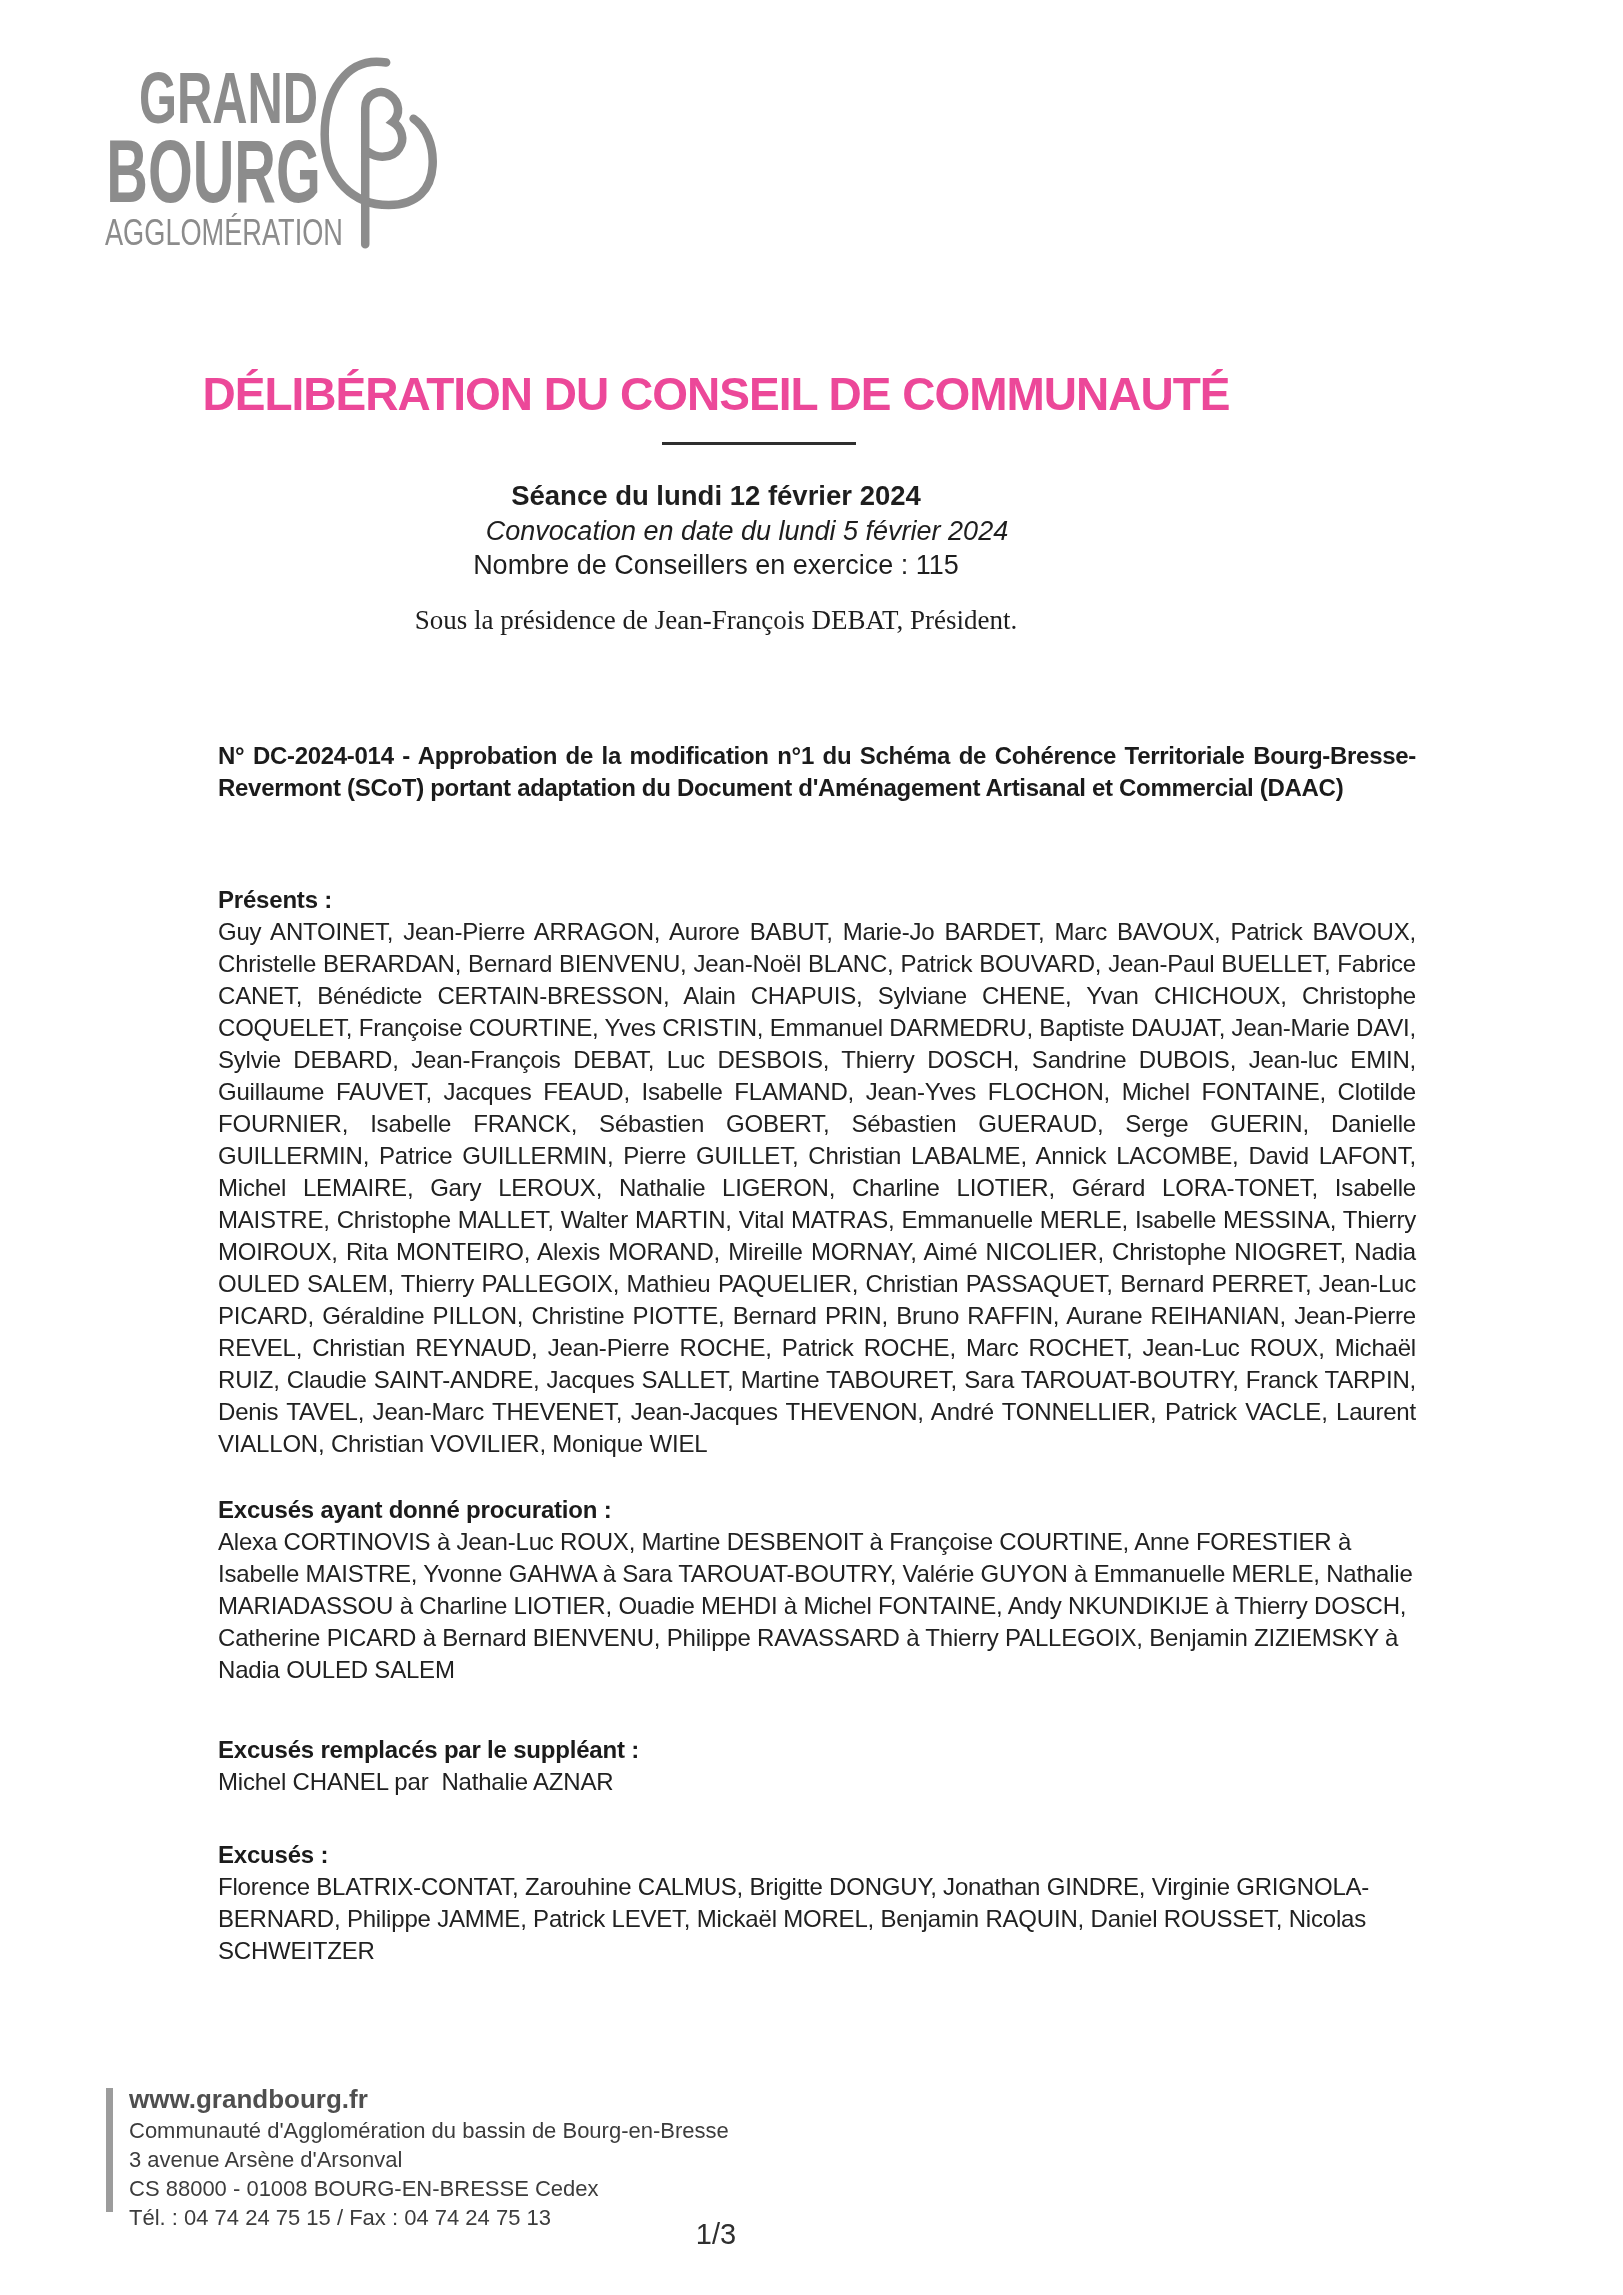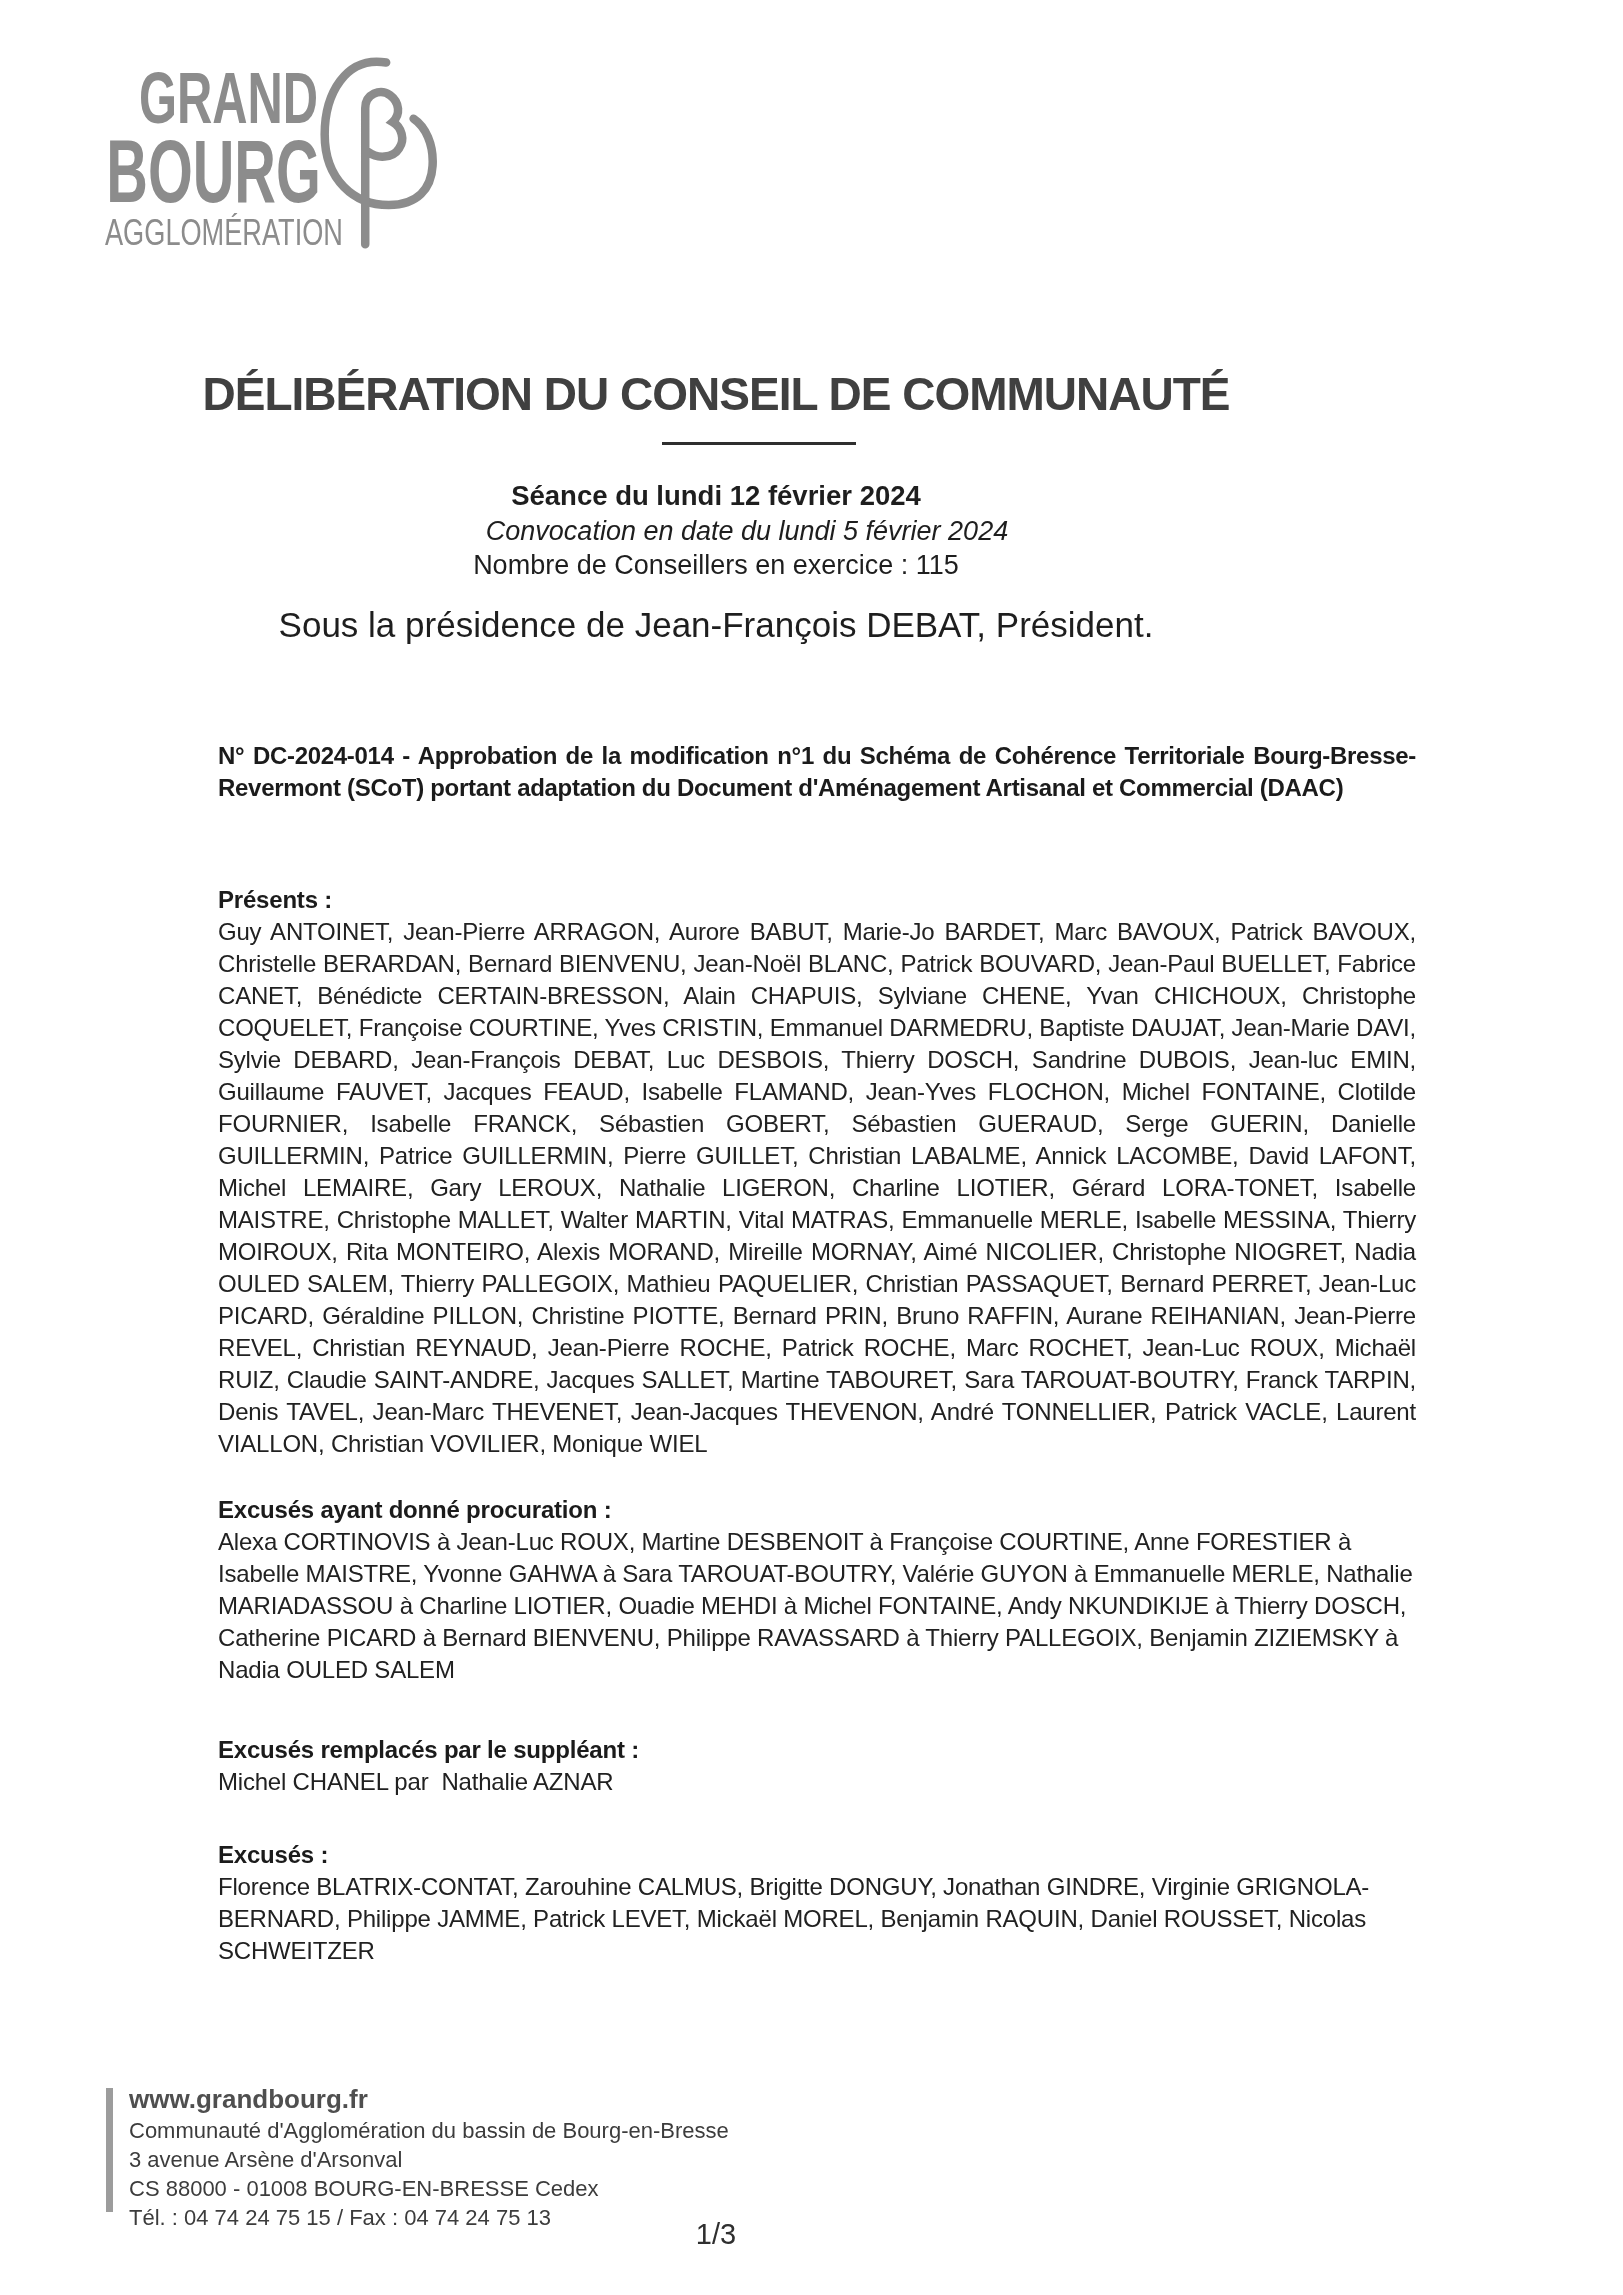--- a/index.html
+++ b/index.html
@@ -15,33 +15,33 @@
 
   
   .logo-svg { position: absolute; left: 105px; top: 56px; width: 340px; height: 204px; }
   .logo-svg text { fill: #8c8c8c; font-family: "Liberation Sans", sans-serif; }
   .logo-tree { stroke: #8c8c8c; stroke-width: 13; fill: none; stroke-linecap: round; }
 
   
   .doc-title {
     position: absolute; left: 0; top: 367px; width: 100%;
     text-align: center; font-size: 46px; font-weight: bold;
-    letter-spacing: -1px; color: #404040;
+    letter-spacing: -1px; color: #ec4899;
   }
   .title-rule {
     position: absolute; left: 662px; top: 442px;
     width: 194px; height: 2.6px; background: #2f2f2f;
   }
 
   
   .center-line { position: absolute; left: 0; width: 100%; text-align: center; color: #1e1e1e; }
   .l-seance       { top: 480px; font-size: 27.5px; font-weight: bold; }
   .l-convocation  { top: 516px; font-size: 27px; font-style: italic; padding-left: 31px; }
   .l-conseillers  { top: 550px; font-size: 27px; }
-  .l-presidence   { top: 605px; font-size: 35px; }
+  .l-presidence   { top: 605px; font-size: 27px; font-family: Liberation Serif, serif; }
 
   
   .content {
     position: absolute; left: 218px; top: 740px; width: 1198px;
     font-size: 24px; line-height: 32px; letter-spacing: -0.2px; color: #212121;
   }
   .subject { font-weight: bold; text-align: justify; letter-spacing: -0.3px; color: #1b1b1b; }
   .sec-label { font-weight: bold; color: #1b1b1b; }
   .mt-presents    { margin-top: 80px; }
   .mt-procuration { margin-top: 34px; }

